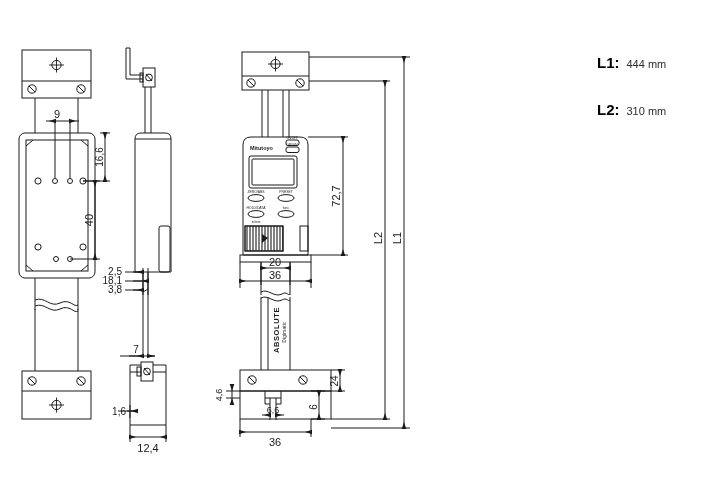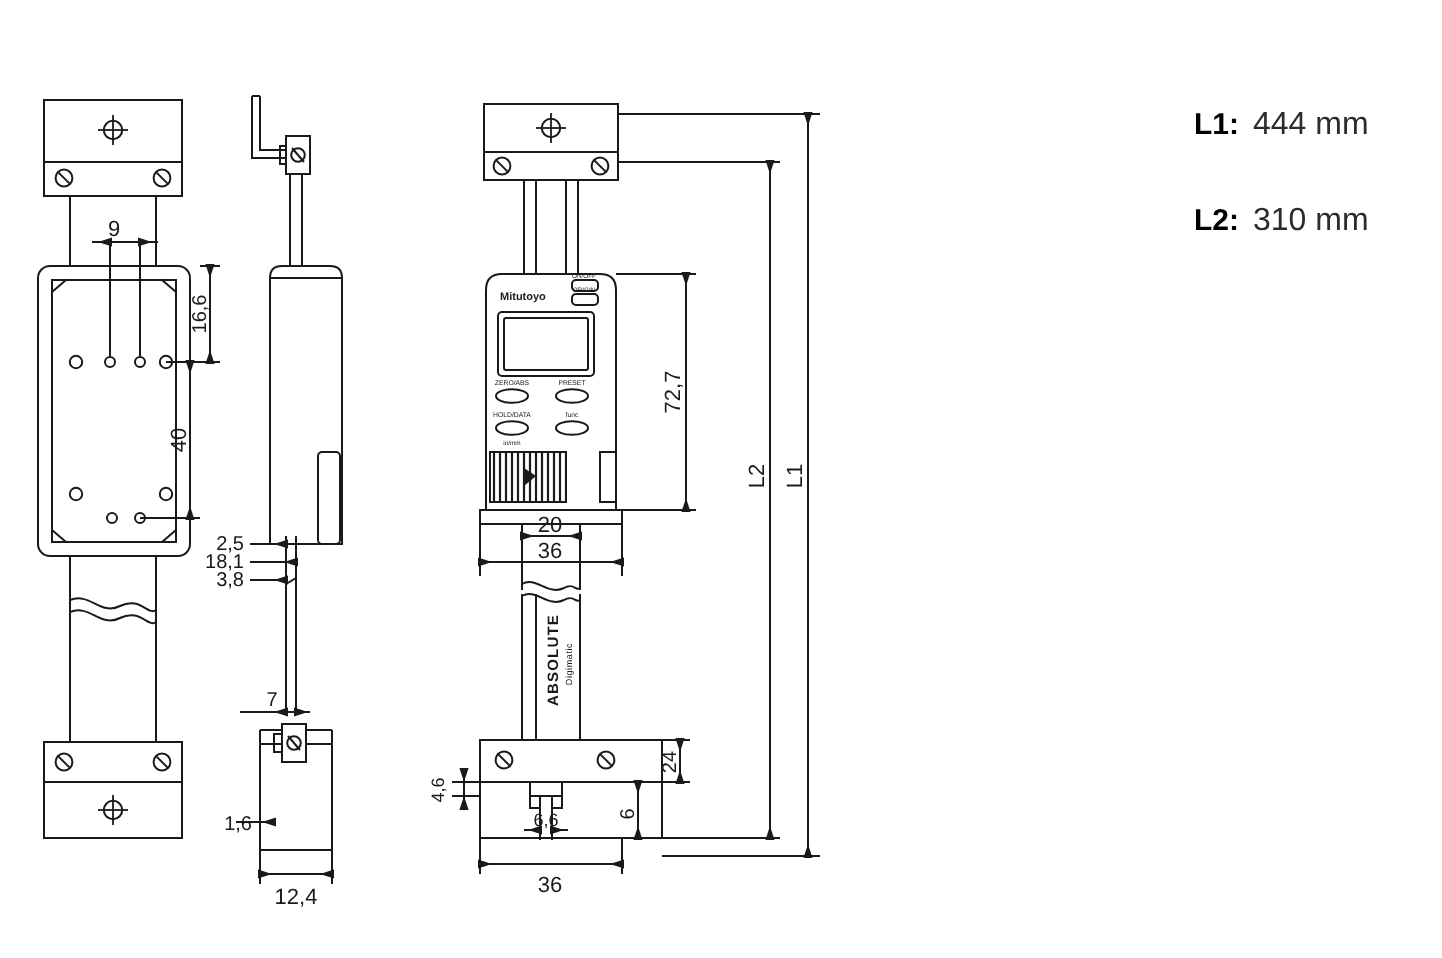--- a/index.html
+++ b/index.html
@@ -26,21 +26,21 @@
     margin-bottom:30px;
     white-space:nowrap;
   }
   .spec-key{
     font-weight:bold;
     font-size:15px;
     color:#000;
     margin-right:7px;
   }
   .spec-val{
-    font-size:16px;
+    font-size:11px;
     color:#2c2c2c;
     font-weight:normal;
   }
 </style>
 </head>
 <body>
 
 <div id="drawing-root">
 
   <svg class="dwg" viewBox="0 0 721 479" xmlns="http://www.w3.org/2000/svg">

